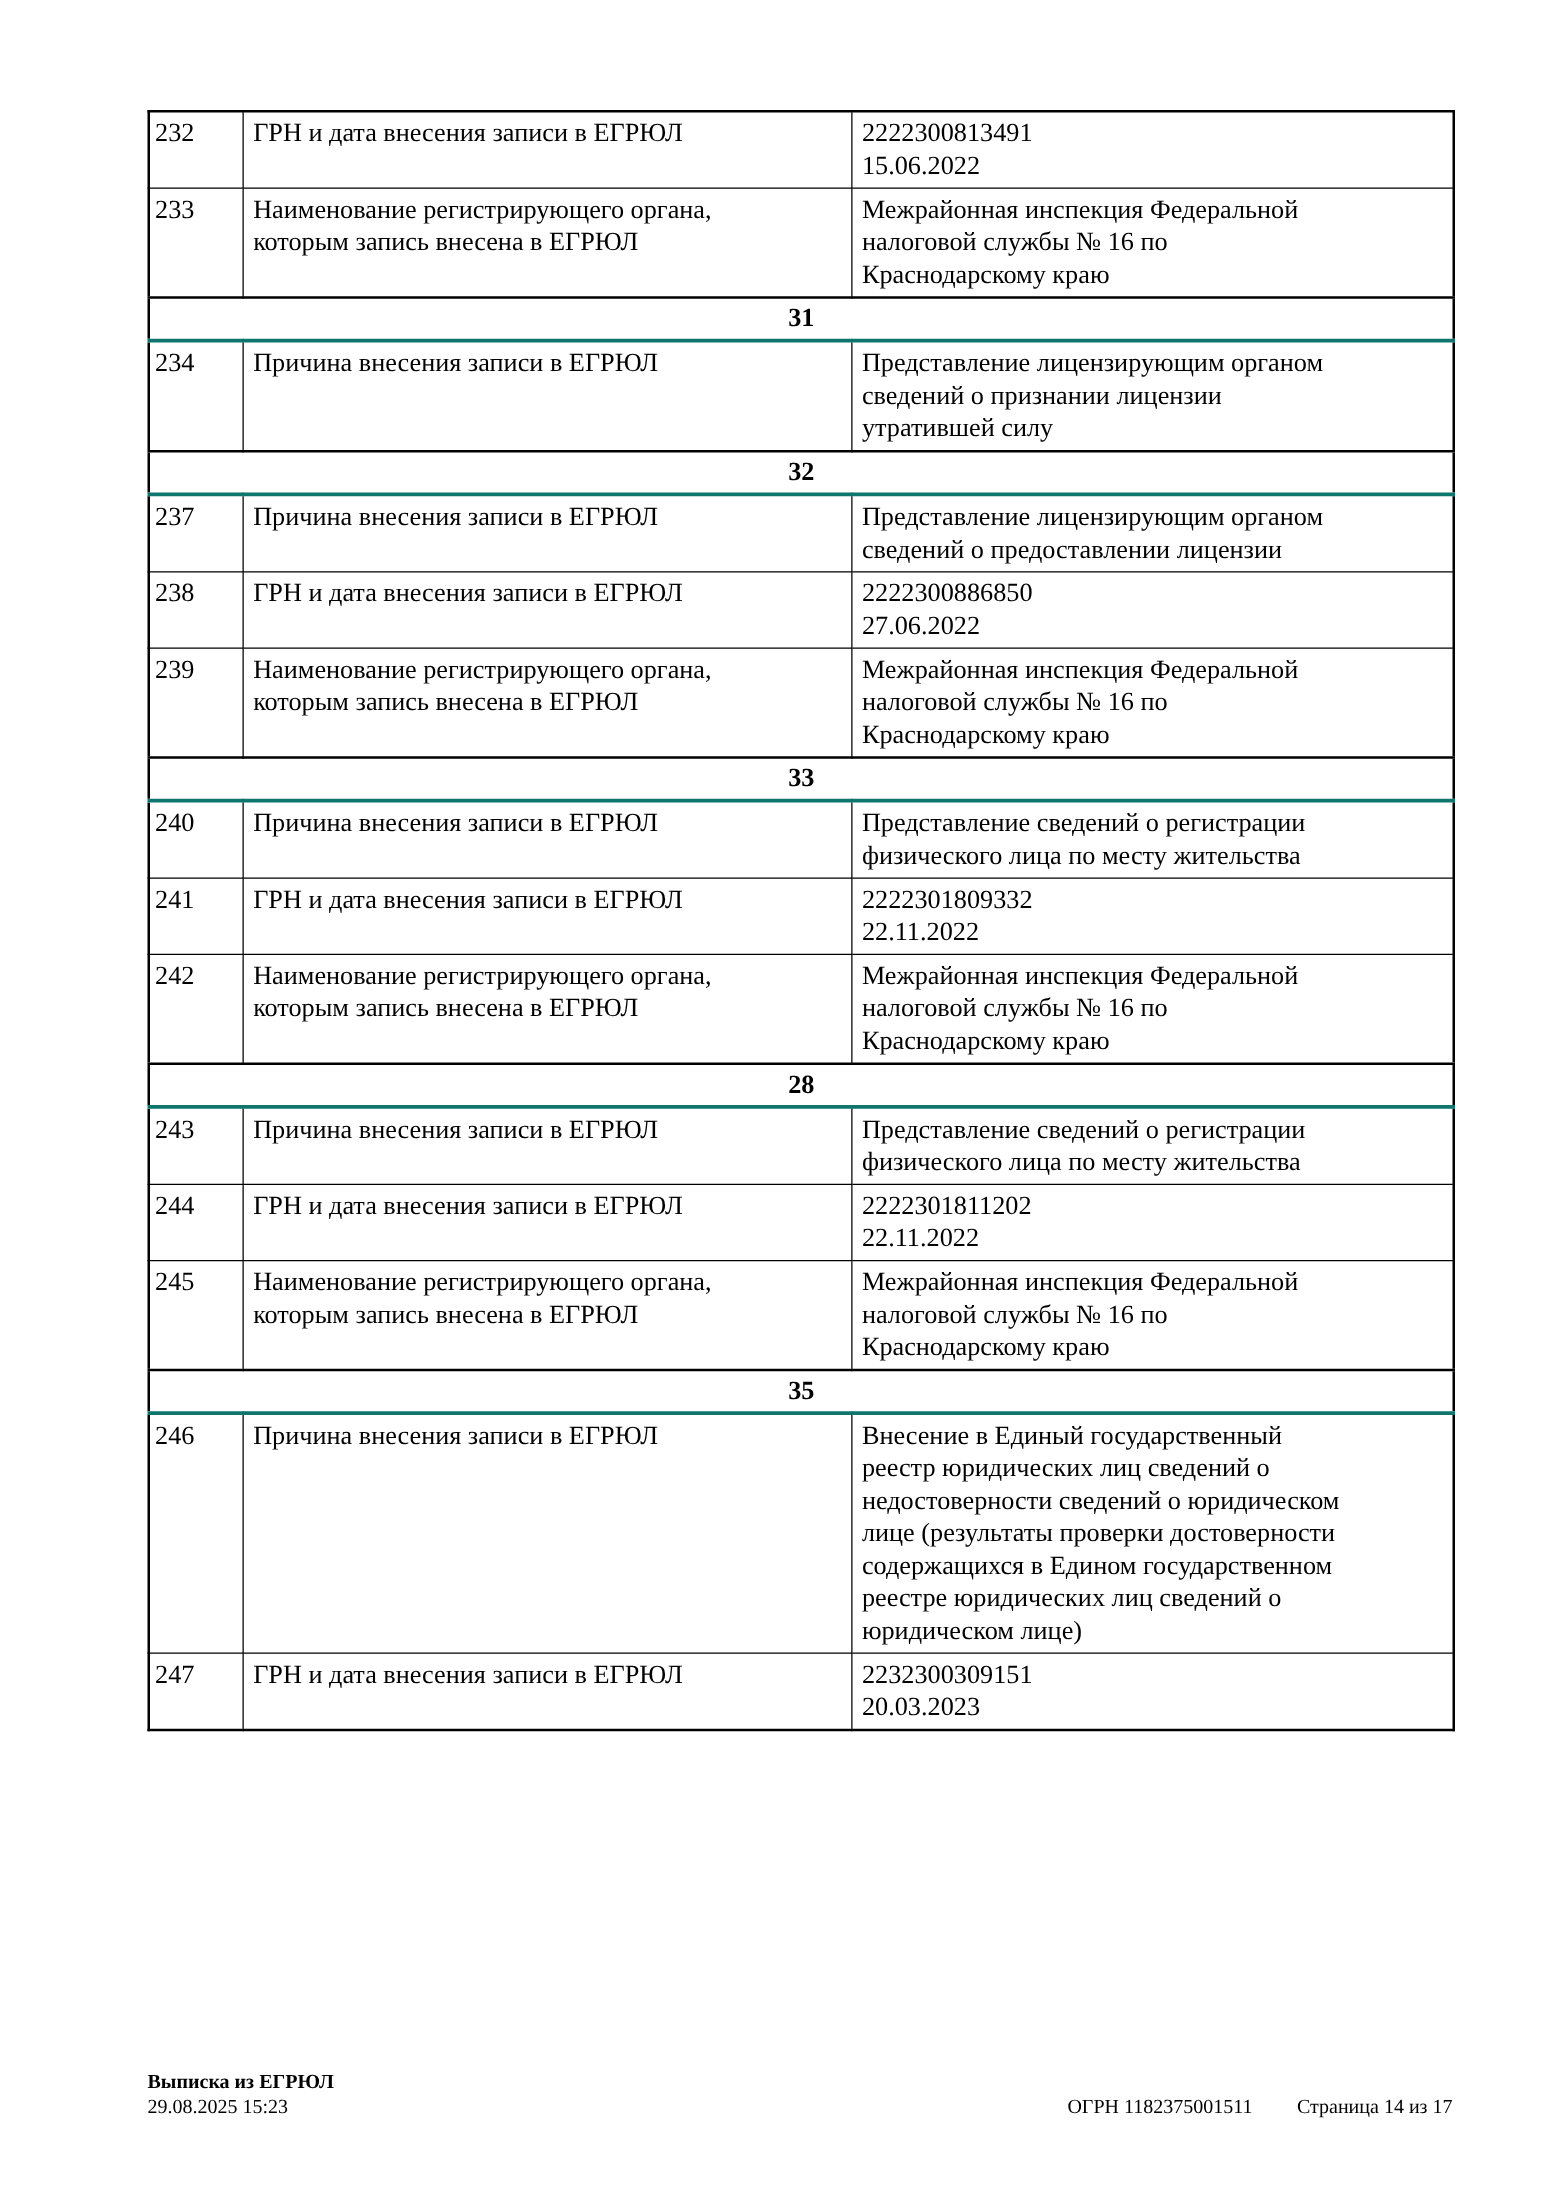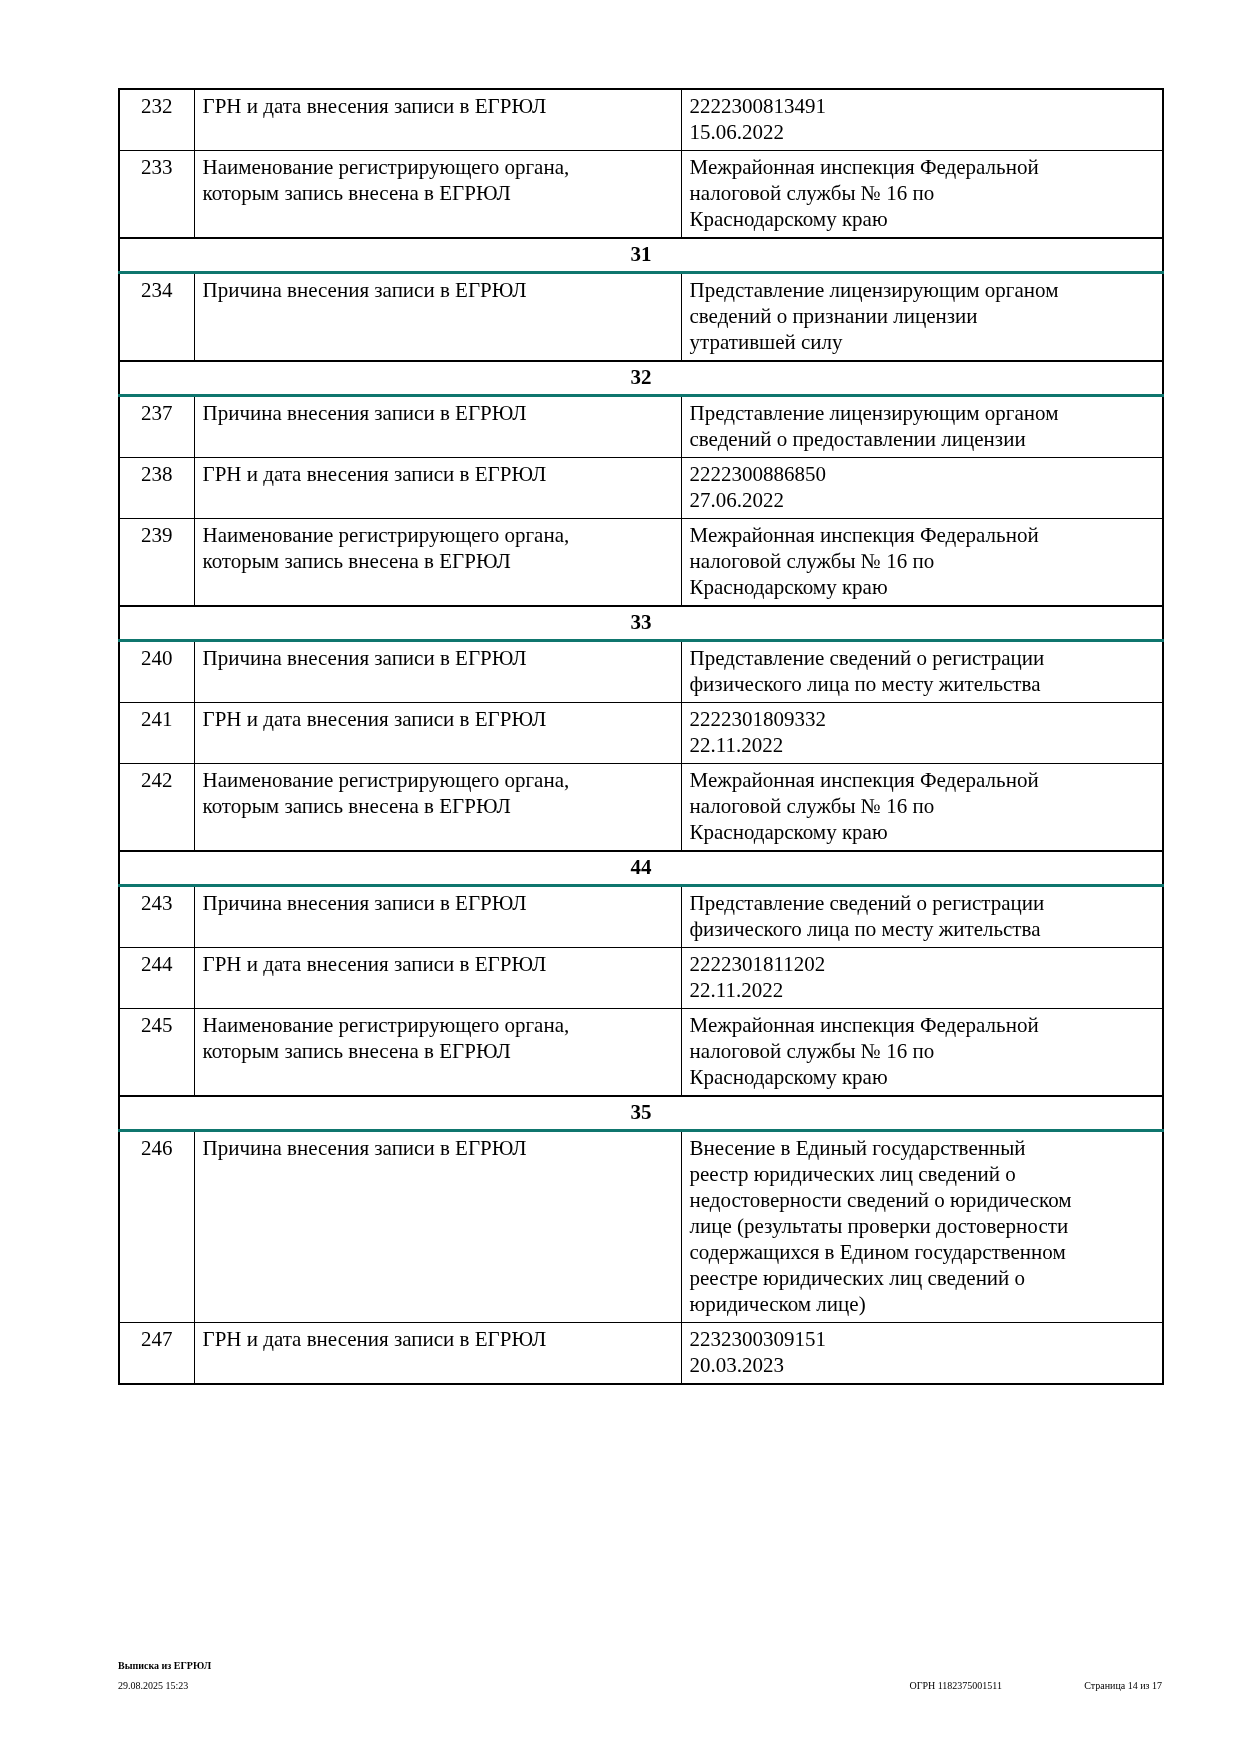--- a/index.html
+++ b/index.html
@@ -27,38 +27,38 @@
   .egrul-table td {
     border: 1.5px solid #000000;
     vertical-align: top;
     font-size: 21px;
     line-height: 26px;
     padding: 3px 8px 5px 8px;
     white-space: pre-line;
     overflow: hidden;
   }
   .egrul-table td.num {
-    text-align: center;
+    text-align: left;
     padding: 3px 4px 5px 4px;
   }
   .egrul-table td.section {
     text-align: center;
     font-weight: bold;
     border-top: 2px solid #000000;
     border-bottom: 3px solid #0f766e;
     padding: 2px 8px 4px 8px;
   }
   .footer {
     position: absolute;
     left: 118px;
     top: 1656px;
     width: 1044px;
     display: flex;
     align-items: flex-end;
-    font-size: 10px;
+    font-size: 16px;
     line-height: 20px;
   }
   .footer-left {
     flex: 0 0 auto;
     min-width: 260px;
   }
   .footer-doc-title {
     font-weight: bold;
   }
   .footer-center {
@@ -159,21 +159,21 @@
   <tr class="data-row">
     <td class="num">242</td>
     <td class="label">Наименование регистрирующего органа,
 которым запись внесена в ЕГРЮЛ</td>
     <td class="value">Межрайонная инспекция Федеральной
 налоговой службы № 16 по
 Краснодарскому краю</td>
   </tr>
 
   <tr class="section-row">
-    <td class="section" colspan="3">44</td>
+    <td class="section" colspan="3">28</td>
   </tr>
 
   <tr class="data-row">
     <td class="num">243</td>
     <td class="label">Причина внесения записи в ЕГРЮЛ</td>
     <td class="value">Представление сведений о регистрации
 физического лица по месту жительства</td>
   </tr>
 
   <tr class="data-row">

